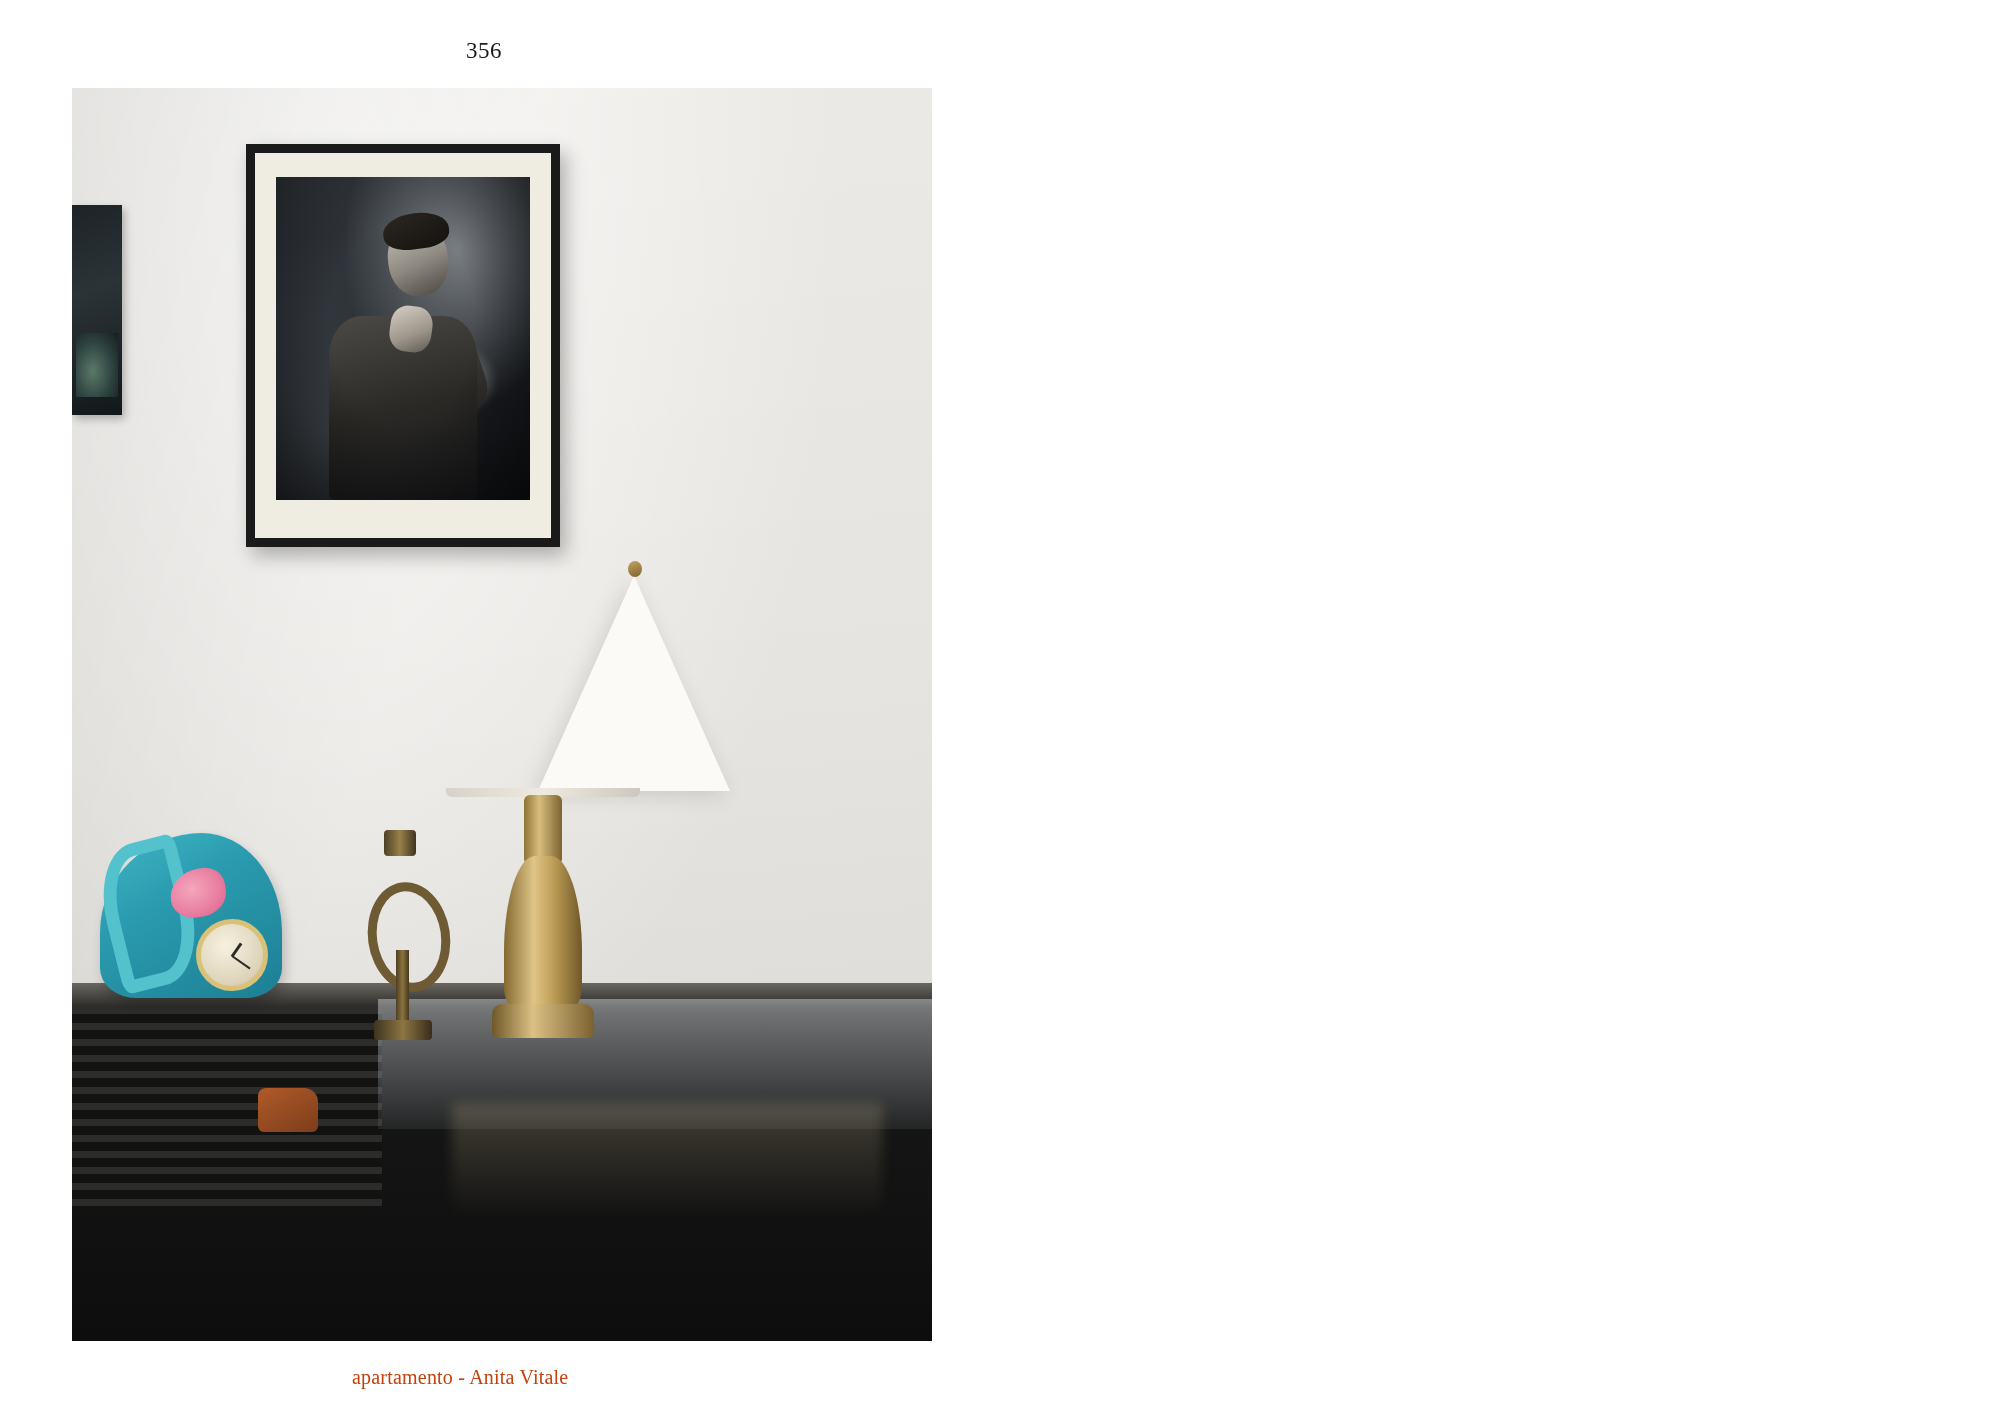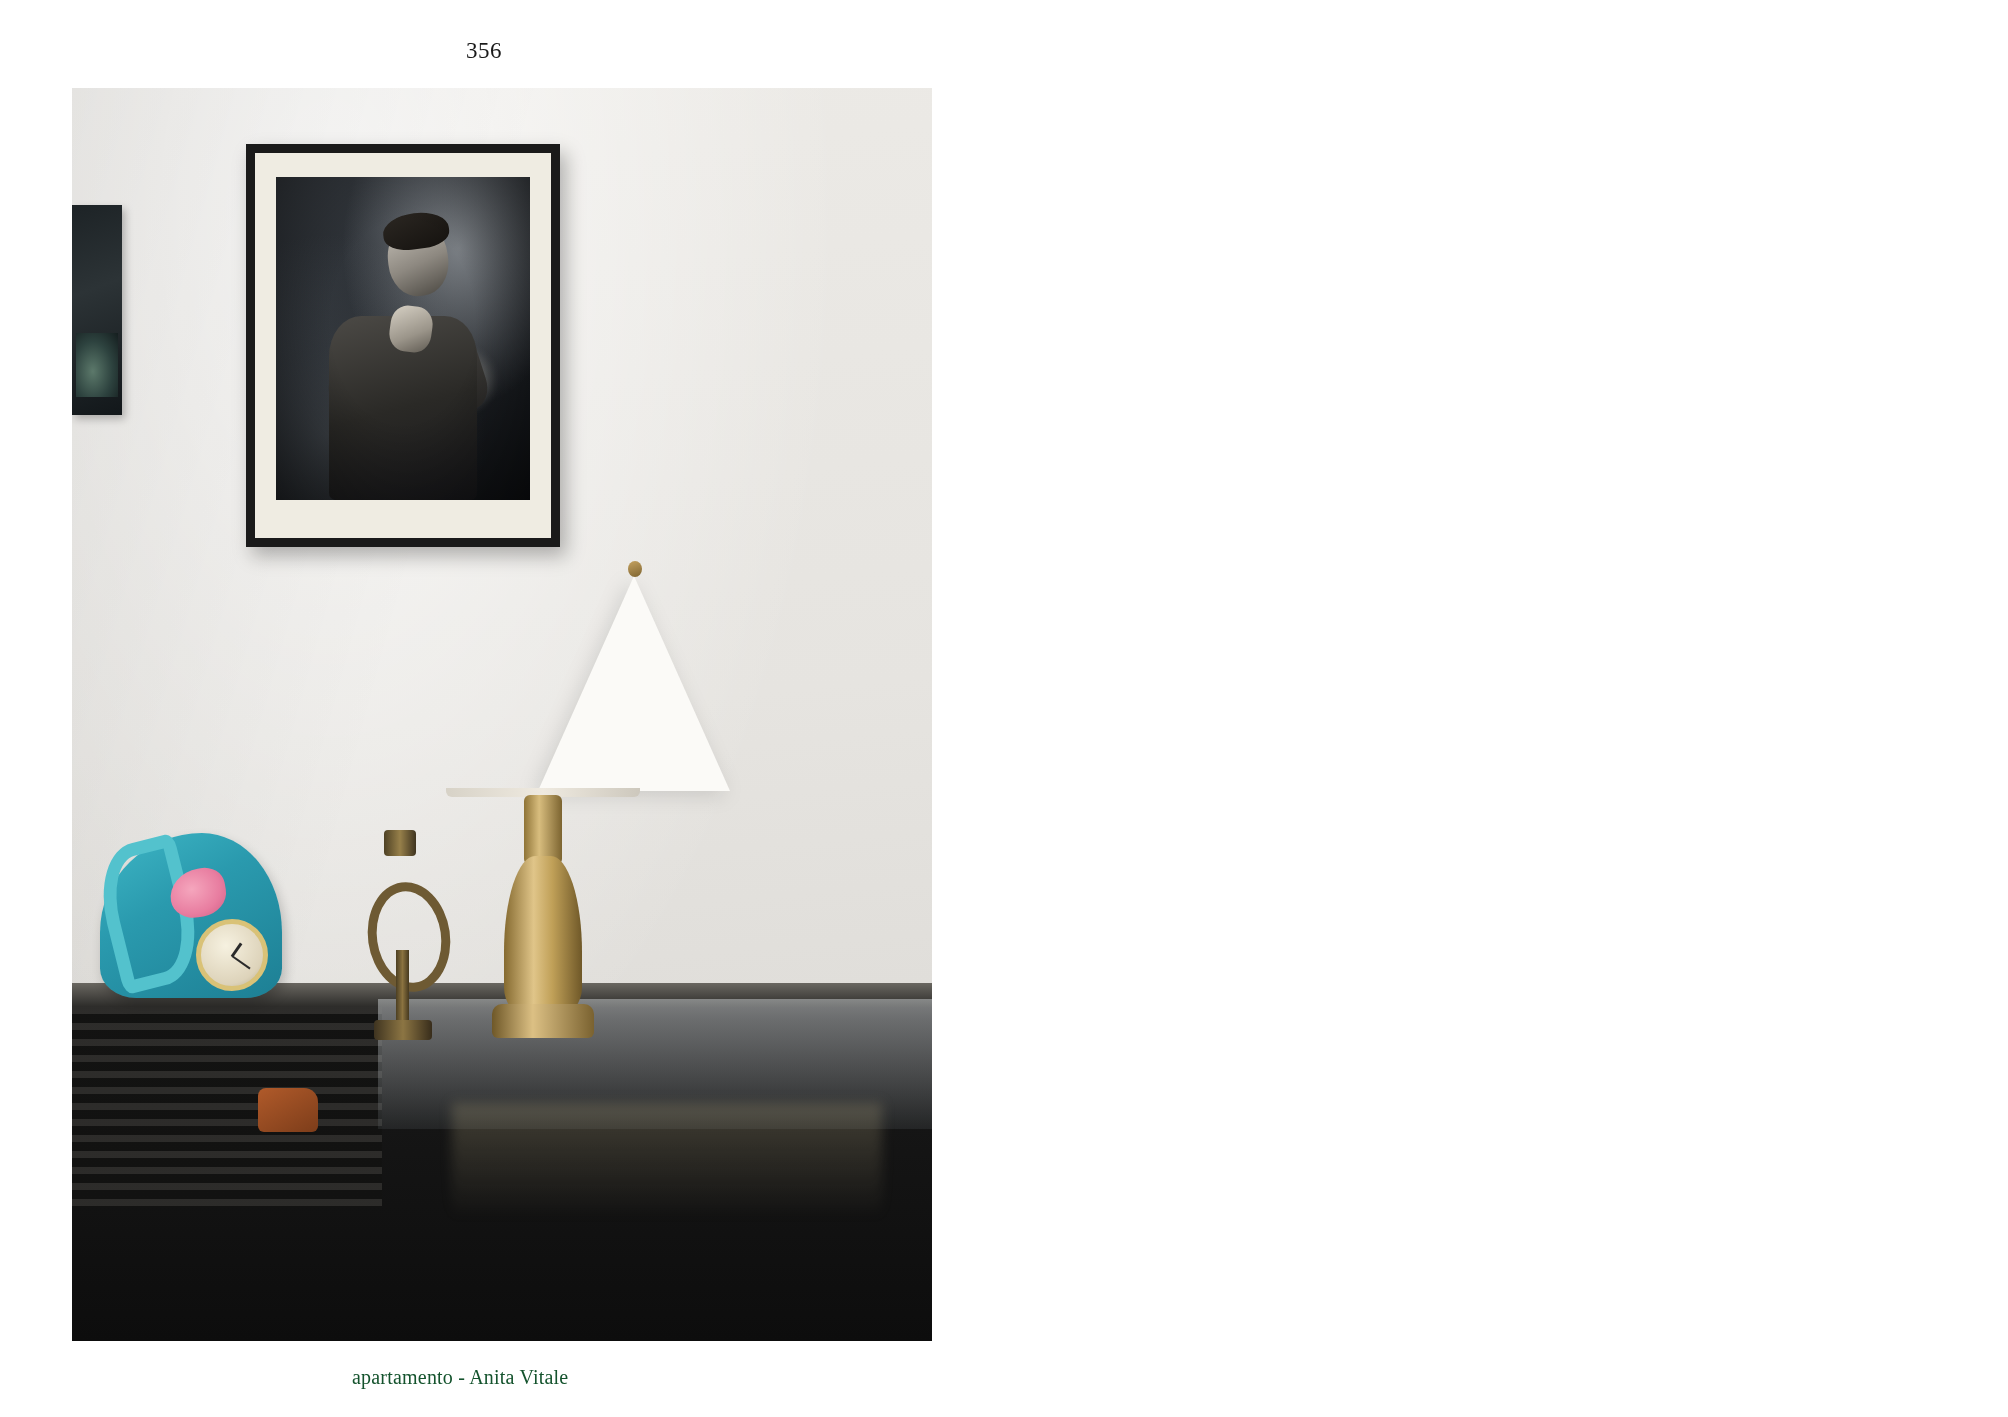--- a/index.html
+++ b/index.html
@@ -35,21 +35,21 @@
     letter-spacing: 0.5px;
     color: #1a1a1a;
     font-family: "Liberation Serif", serif;
   }
   .folio-left { left: 466px; }
 
   .footer {
     position: absolute;
     bottom: 28px;
     font-size: 20px;
-    color: #14532d;
+    color: #c2410c;
     font-family: "Liberation Serif", serif;
     letter-spacing: 0.2px;
   }
   .footer-left { left: 352px; }
 
   
   .photo-left {
     position: absolute;
     left: 72px;
     top: 88px;

